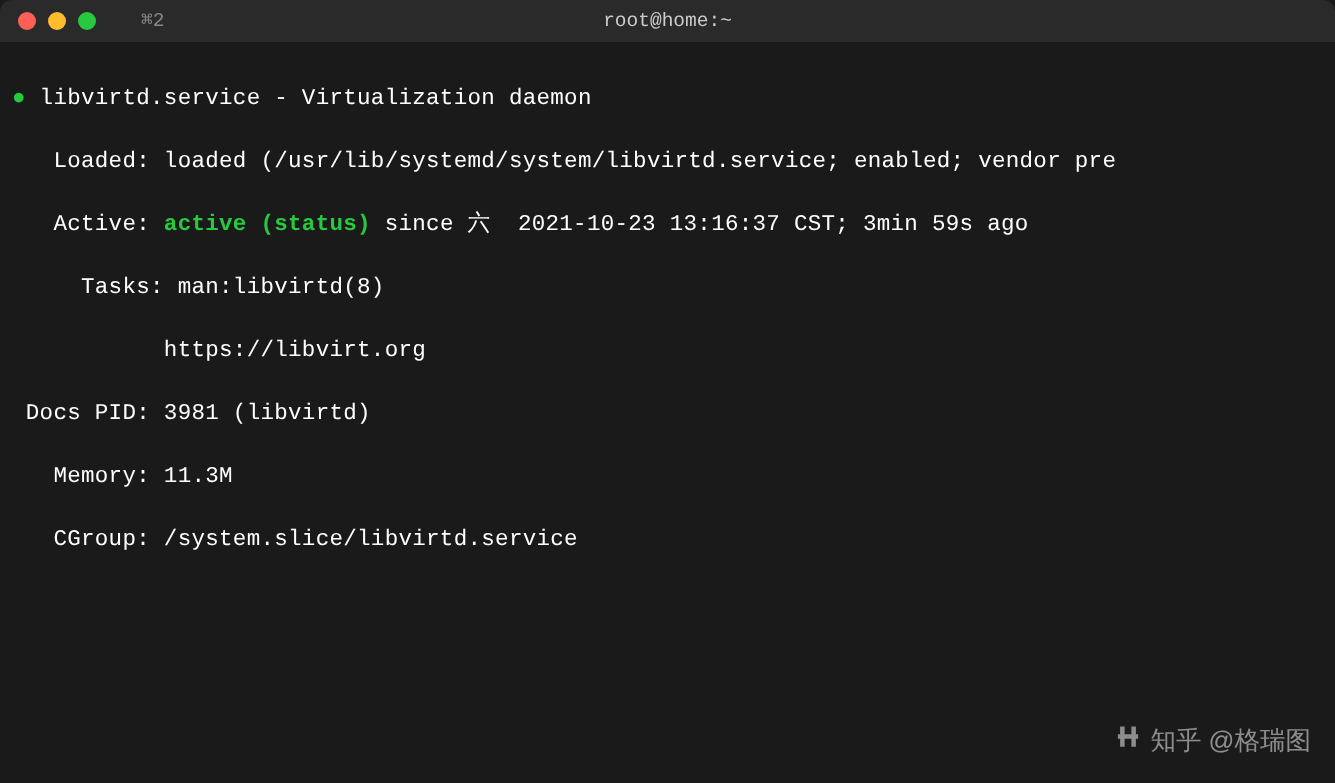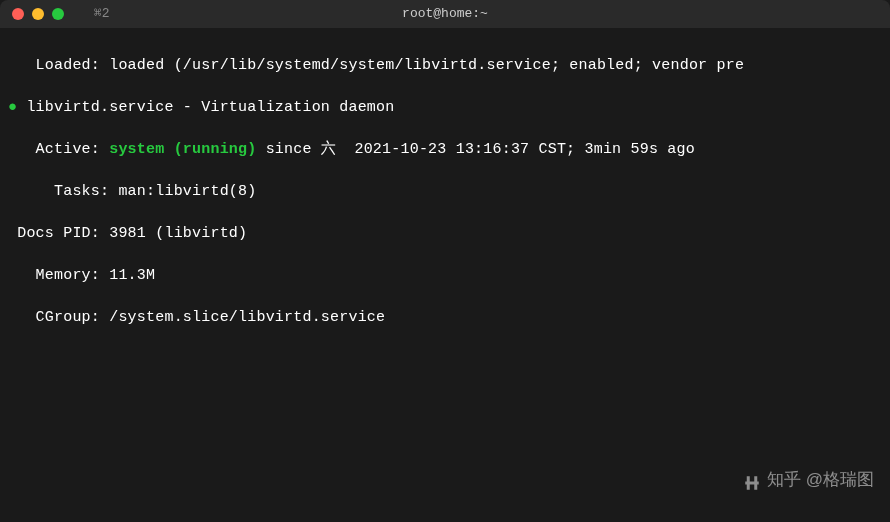--- a/index.html
+++ b/index.html
@@ -63,27 +63,27 @@
     .green-dot {
       color: #27c93f;
       display: inline-block;
     }
     .active-green {
       color: #27c93f;
       font-weight: bold;
     }
     .watermark {
       position: absolute;
-      bottom: 30px;
+      bottom: 16px;
       right: 16px;
       color: rgba(255,255,255,0.5);
       font-size: 17px;
       font-family: sans-serif;
       display: flex;
-      align-items: flex-end;
+      align-items: flex-start;
       gap: 6px;
     }
     .watermark-icon {
       width: 18px;
       height: 18px;
       display: inline-flex;
       align-items: center;
       justify-content: center;
     }
   </style>
@@ -94,24 +94,25 @@
   <div class="traffic-lights">
     <div class="traffic-light tl-red"></div>
     <div class="traffic-light tl-yellow"></div>
     <div class="traffic-light tl-green"></div>
   </div>
   <span class="tab-label">⌘2</span>
   <span class="window-title">root@home:~</span>
 </div>
 
 <div class="terminal">
+<span class="line"><span class="green-dot">●</span> <span>libvirtd.service - Virtualization daemon</span></span>
 <span class="line"><span>   Loaded: </span><span>loaded (/usr/lib/systemd/system/libvirtd.service; enabled; vendor pre</span></span>
-<span class="line"><span class="green-dot">●</span> <span>libvirtd.service - Virtualization daemon</span></span>
-<span class="line"><span>   Active: </span><span class="active-green">system (running)</span><span> since 六  2021-10-23 13:16:37 CST; 3min 59s ago</span></span>
+<span class="line"><span>   Active: </span><span class="active-green">active (status)</span><span> since 六  2021-10-23 13:16:37 CST; 3min 59s ago</span></span>
 <span class="line"><span>     Tasks: </span><span>man:libvirtd(8)</span></span>
+<span class="line">           https://libvirt.org</span>
 <span class="line"><span> Docs PID: </span><span>3981 (libvirtd)</span></span>
 <span class="line"><span>   Memory: </span><span>11.3M</span></span>
 <span class="line"><span>   CGroup: </span><span>/system.slice/libvirtd.service</span></span>
 
 
 
 
 
 
 

